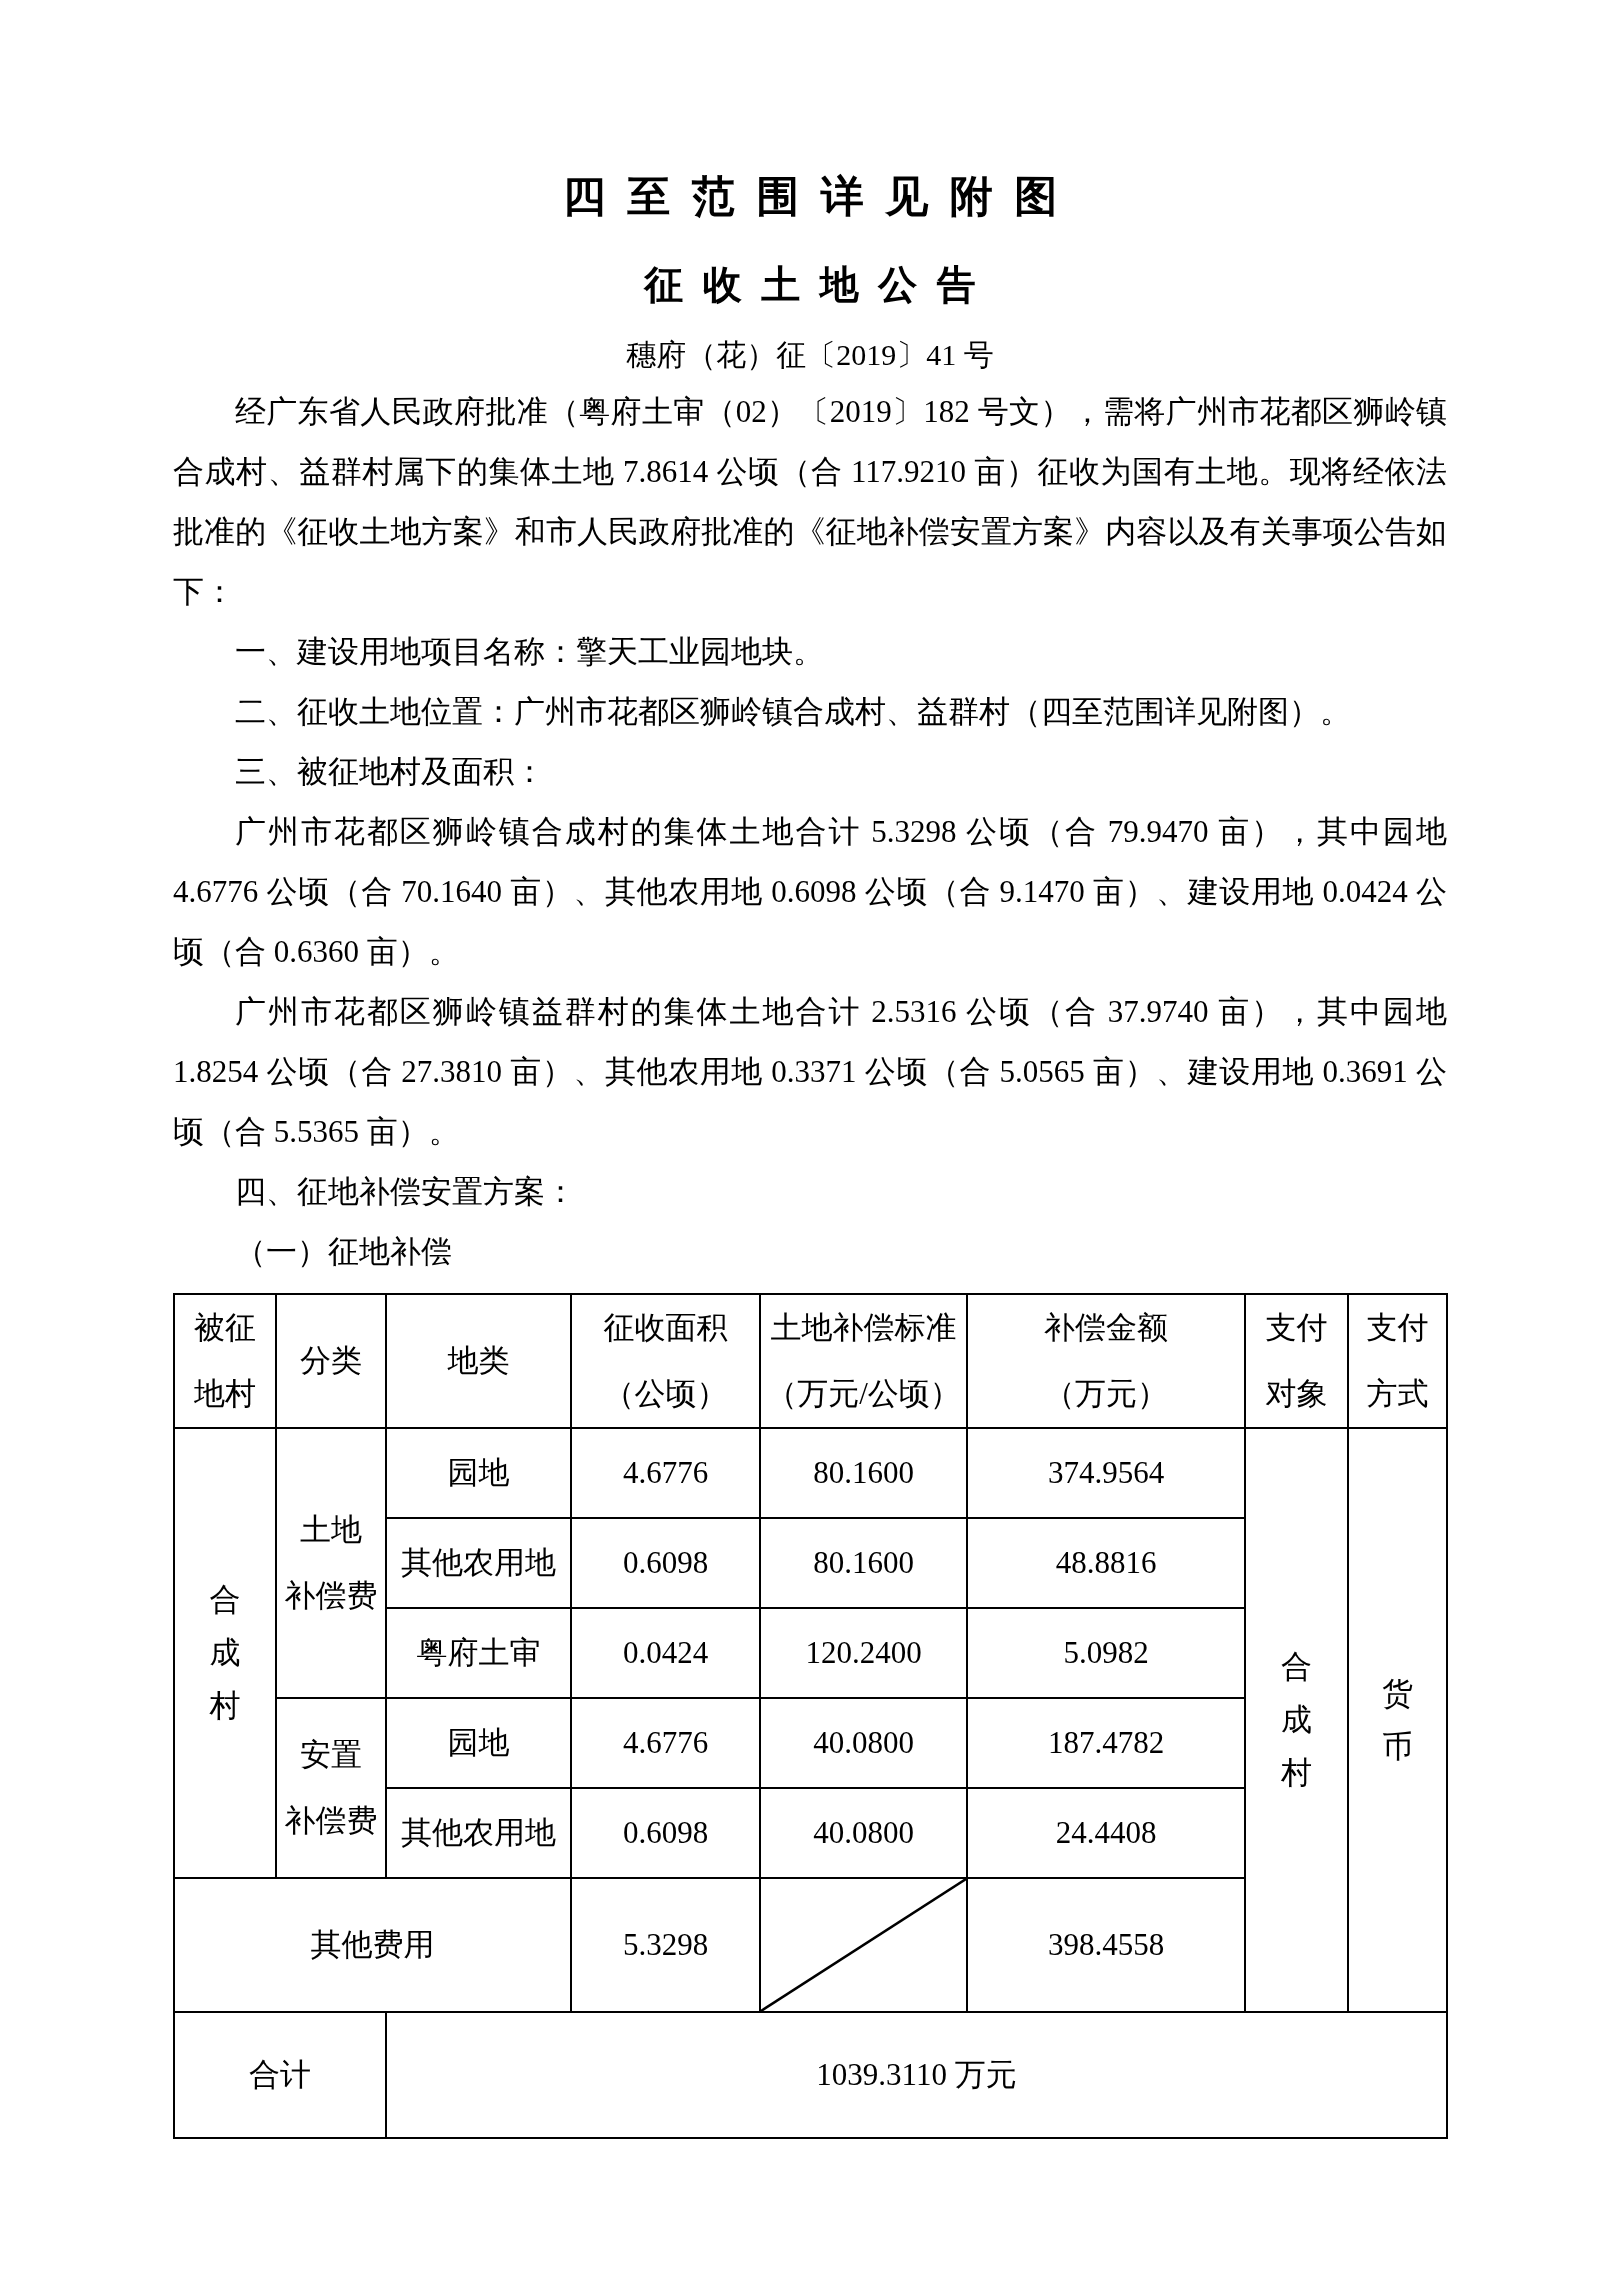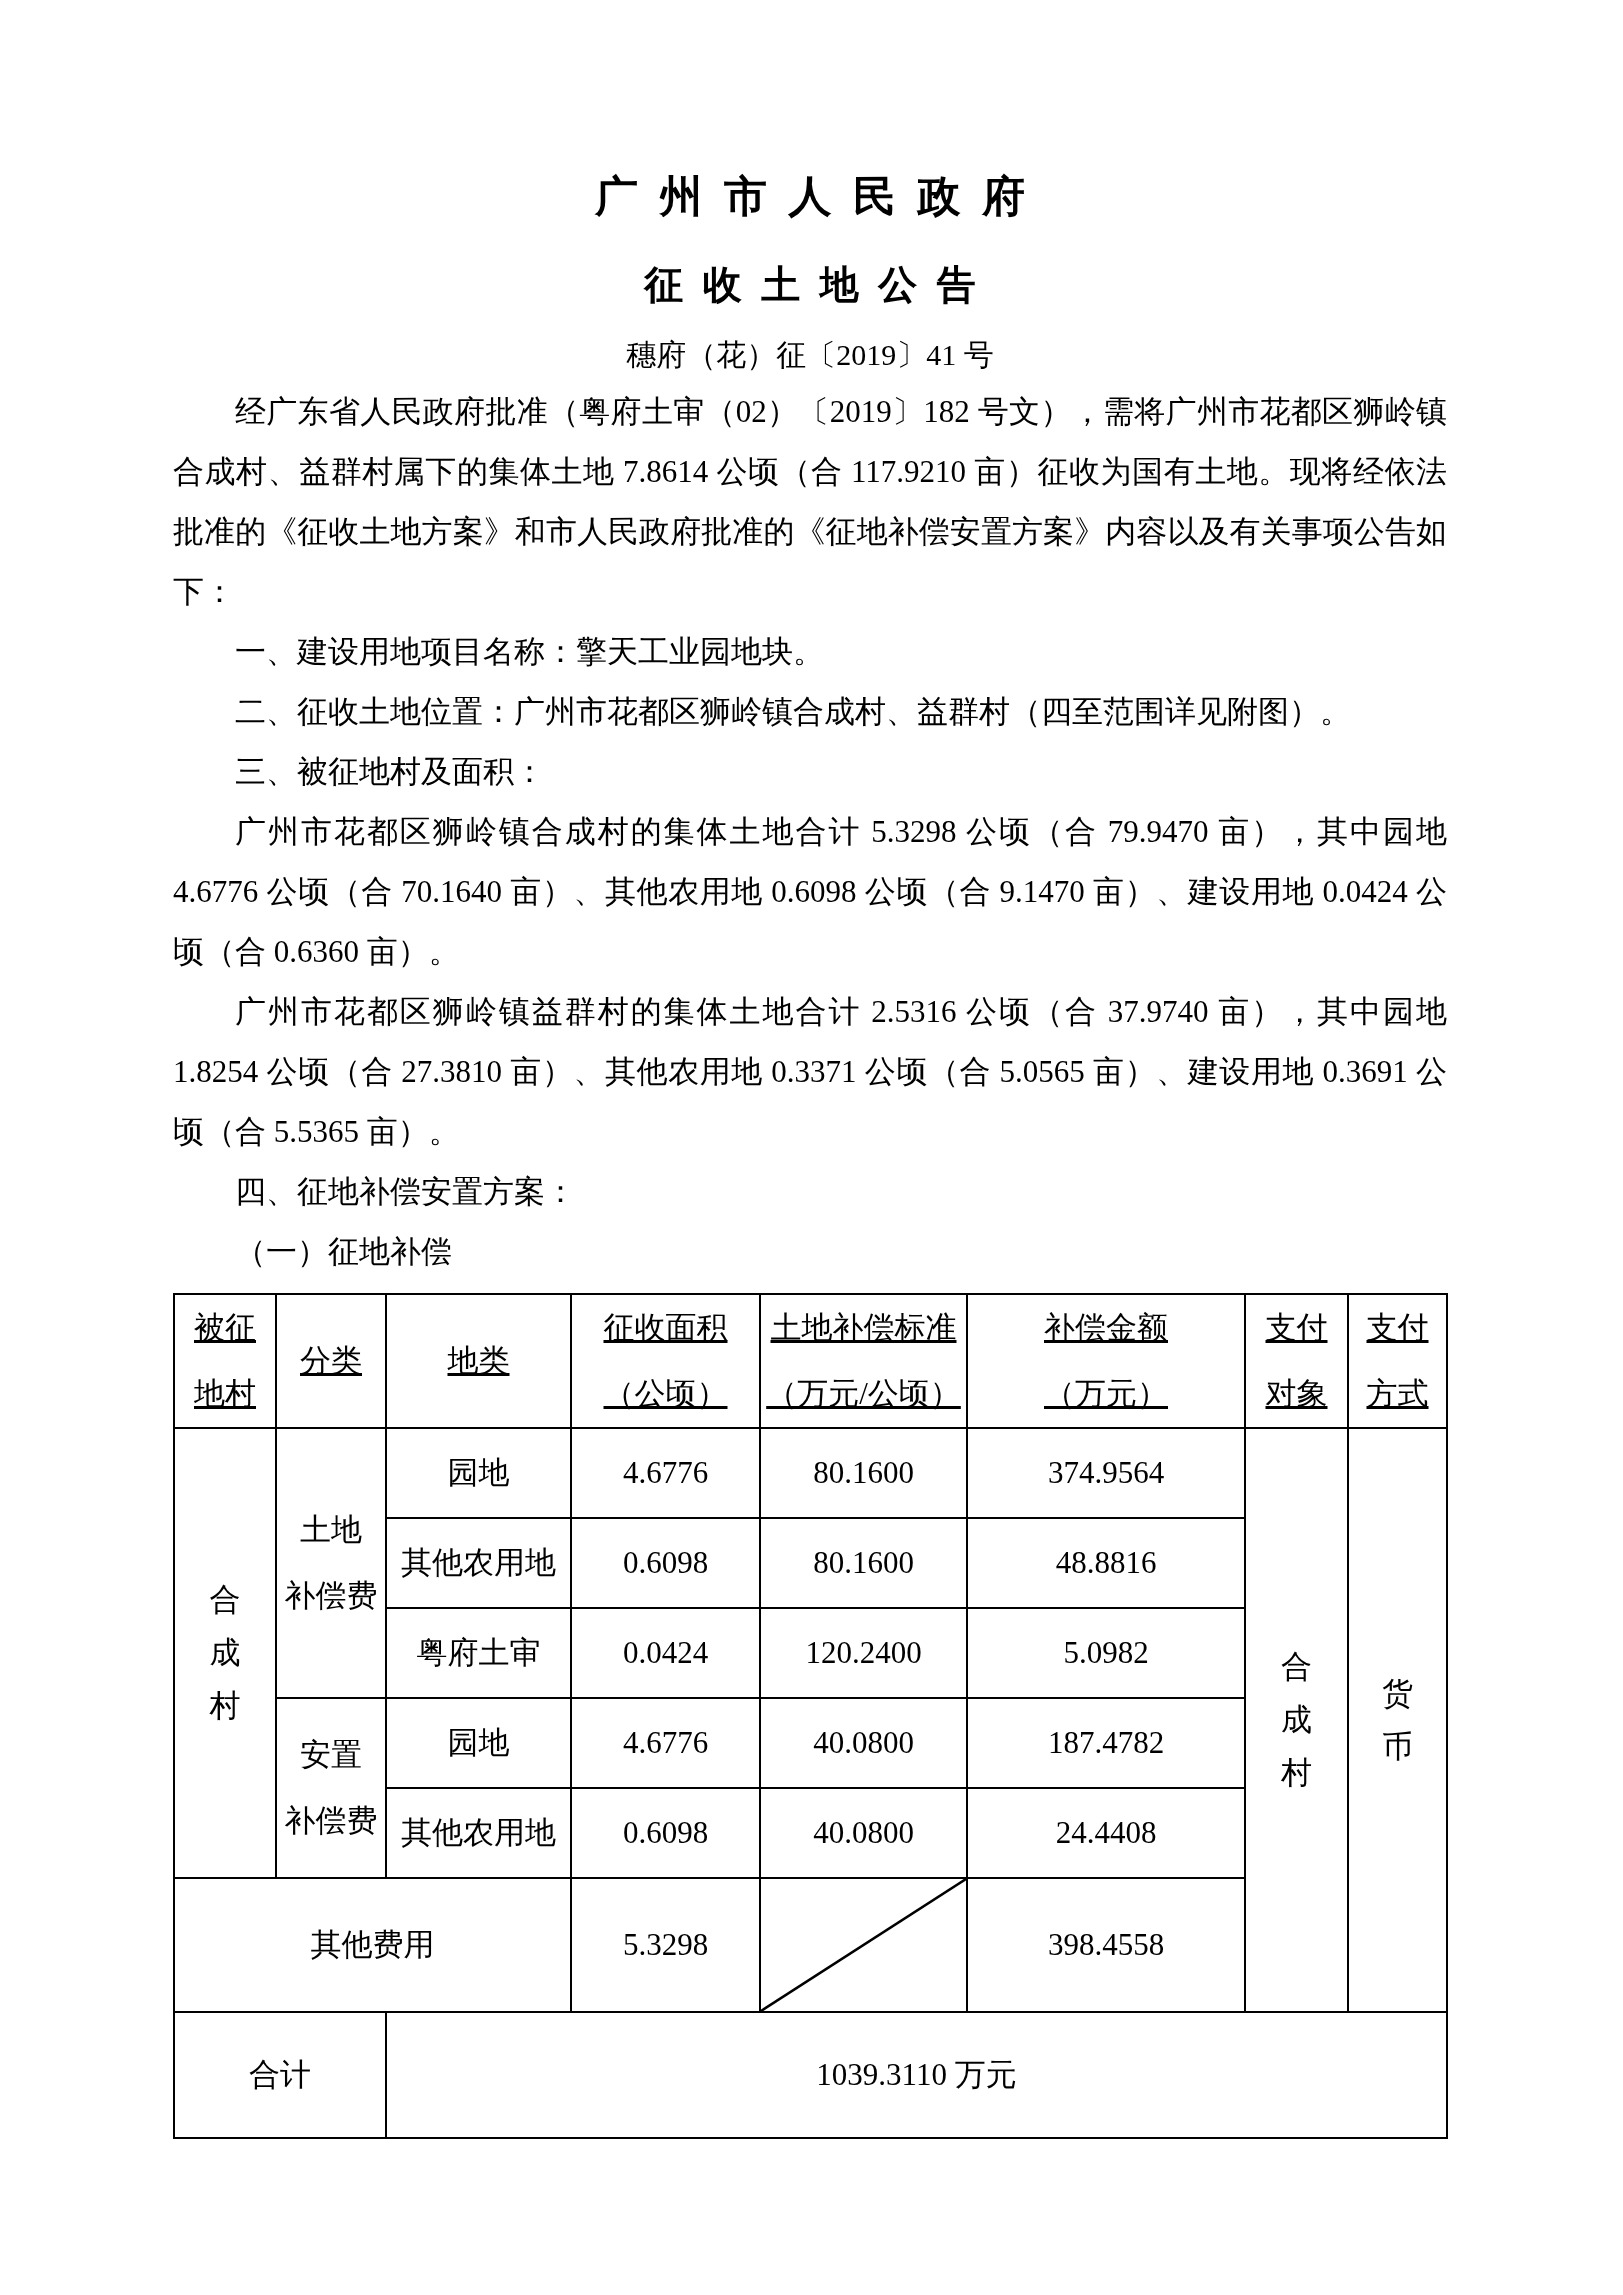--- a/index.html
+++ b/index.html
@@ -60,21 +60,21 @@
   .comp-table td {
     border: 2.1px solid #000;
     text-align: center;
     vertical-align: middle;
     font-size: 31px;
     line-height: 66px;
     padding: 0;
     white-space: pre-line;
     overflow: hidden;
   }
-  tr.r-head  { height: 105px; text-decoration: underline; }
+  tr.r-head  { height: 105px; }
   tr.r-data  { height: 90px; }
   tr.r-fees  { height: 94px; }
   tr.r-total { height: 126px; }
   td.v-text { line-height: 53px; }
   td.diag { position: relative; }
   td.diag svg {
     position: absolute;
     top: 0; left: 0;
     width: 100%; height: 100%;
     display: block;
@@ -83,21 +83,21 @@
     stroke: #000;
     stroke-width: 2.5;
     vector-effect: non-scaling-stroke;
   }
 </style>
 </head>
 <body>
 
 <div class="content">
 
-  <h1 class="doc-title">广州市人民政府</h1>
+  <h1 class="doc-title">四至范围详见附图</h1>
   <h2 class="doc-subtitle">征收土地公告</h2>
   <div class="doc-number">穗府（花）征〔2019〕41 号</div>
 
   <div class="body-text">
     <p>经广东省人民政府批准（粤府土审（02）〔2019〕182 号文），需将广州市花都区狮岭镇合成村、益群村属下的集体土地 7.8614 公顷（合 117.9210 亩）征收为国有土地。现将经依法批准的《征收土地方案》和市人民政府批准的《征地补偿安置方案》内容以及有关事项公告如下：</p>
     <p>一、建设用地项目名称：擎天工业园地块。</p>
     <p>二、征收土地位置：广州市花都区狮岭镇合成村、益群村（四至范围详见附图）。</p>
     <p>三、被征地村及面积：</p>
     <p>广州市花都区狮岭镇合成村的集体土地合计 5.3298 公顷（合 79.9470 亩），其中园地 4.6776 公顷（合 70.1640 亩）、其他农用地 0.6098 公顷（合 9.1470 亩）、建设用地 0.0424 公顷（合 0.6360 亩）。</p>
     <p>广州市花都区狮岭镇益群村的集体土地合计 2.5316 公顷（合 37.9740 亩），其中园地 1.8254 公顷（合 27.3810 亩）、其他农用地 0.3371 公顷（合 5.0565 亩）、建设用地 0.3691 公顷（合 5.5365 亩）。</p>

